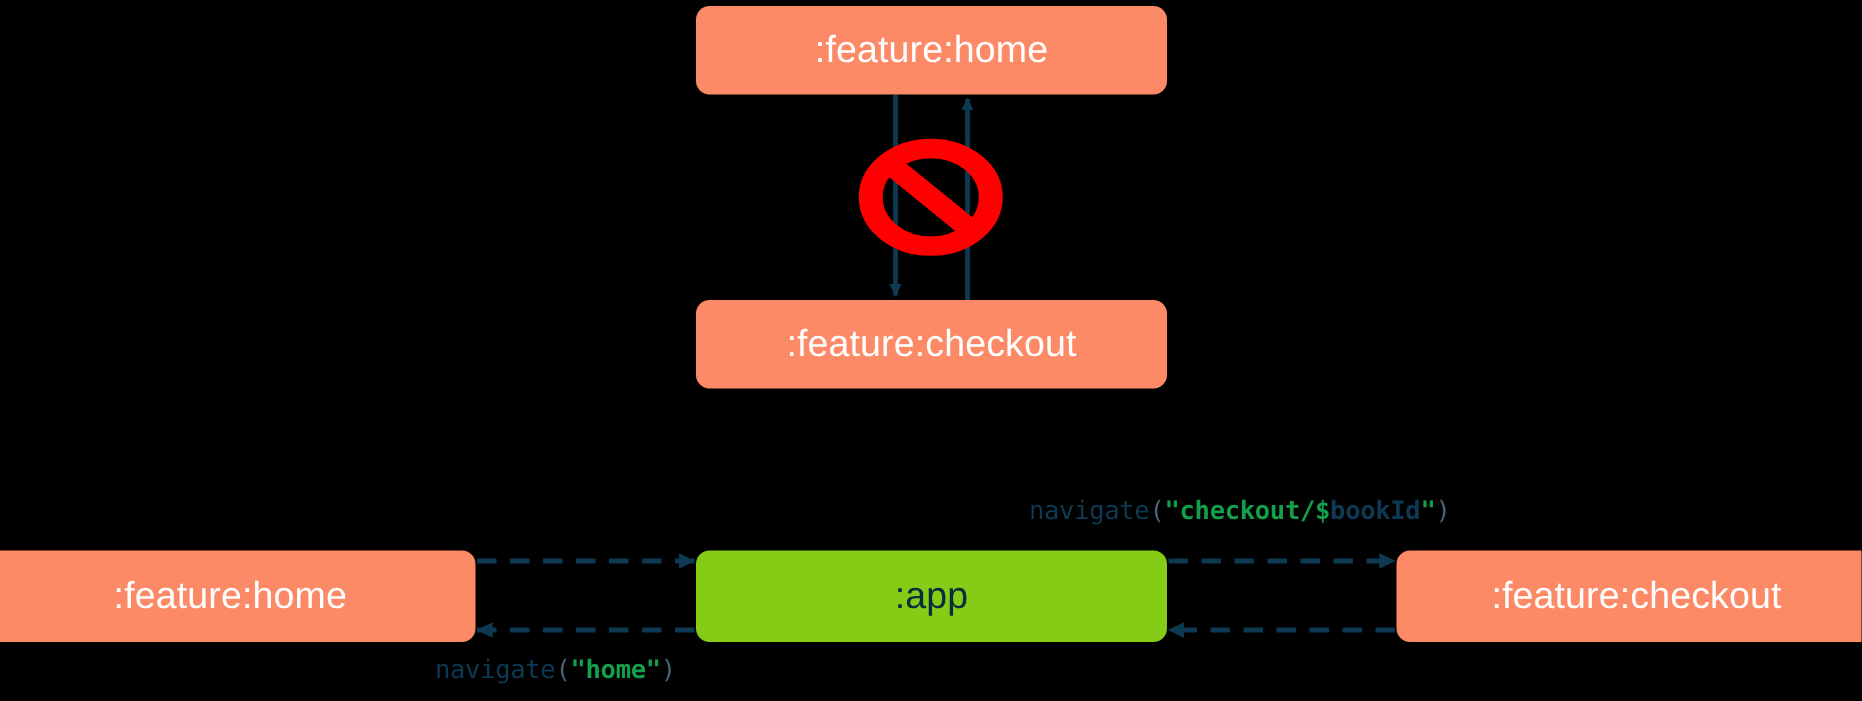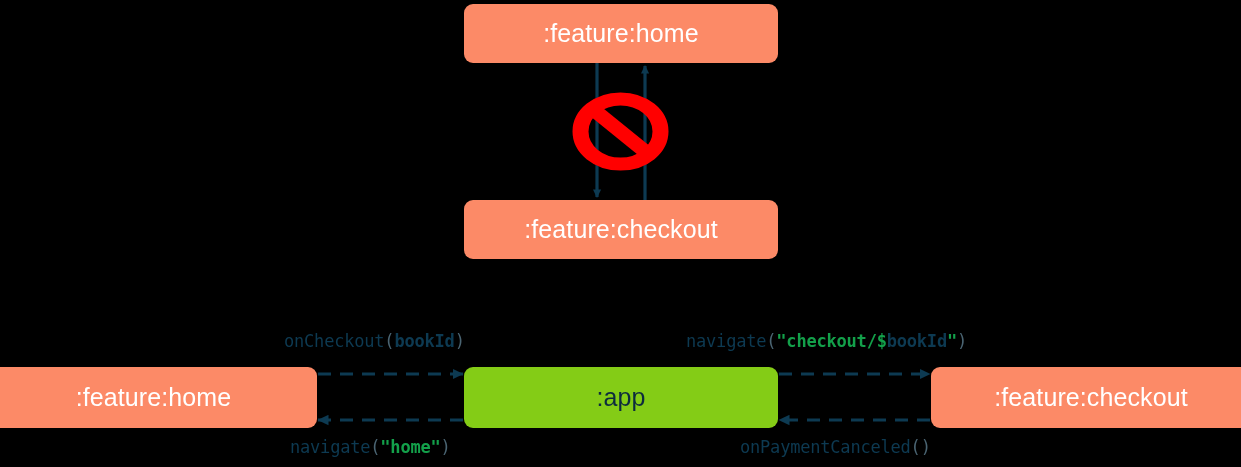--- a/index.html
+++ b/index.html
@@ -142,21 +142,19 @@
   </div>
 
   <div class="node app" id="node-app">
     <span>:app</span>
   </div>
 
   <div class="node module" id="node-checkout-bottom">
     <span>:feature:checkout</span>
   </div>
 
-  <div class="edge-label" id="label-oncheckout"><span class="tok-fn">onCheckout</span><span class="tok-paren">(</span><span class="tok-arg">bookId</span><span class="tok-paren">)</span></div>
 
   <div class="edge-label" id="label-navigate-checkout"><span class="tok-fn">navigate</span><span class="tok-paren">(</span><span class="tok-str">"checkout/</span><span class="tok-interp">$</span><span class="tok-arg">bookId</span><span class="tok-str">"</span><span class="tok-paren">)</span></div>
 
   <div class="edge-label" id="label-navigate-home"><span class="tok-fn">navigate</span><span class="tok-paren">(</span><span class="tok-str">"home"</span><span class="tok-paren">)</span></div>
 
-  <div class="edge-label" id="label-onpaymentcanceled"><span class="tok-fn">onPaymentCanceled</span><span class="tok-paren">()</span></div>
 
 </div>
 
 </body></html>

